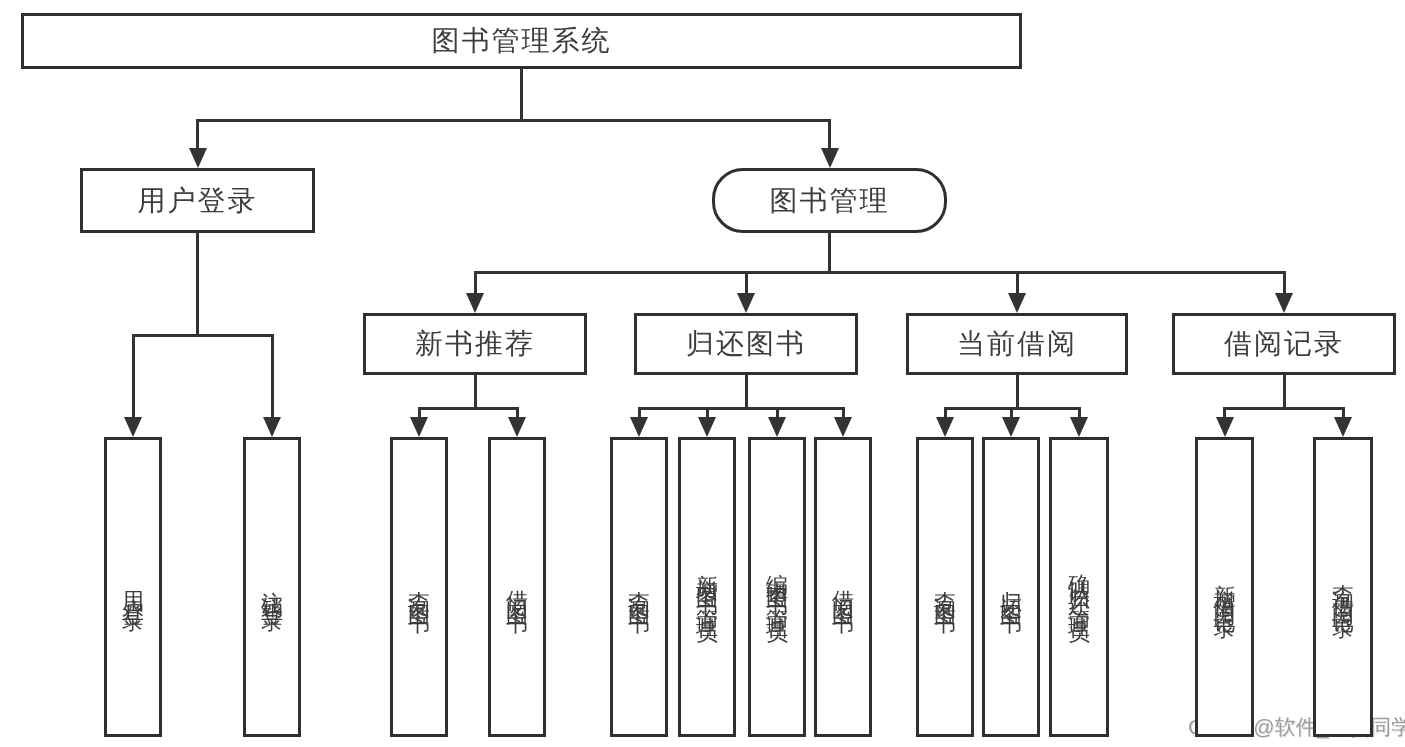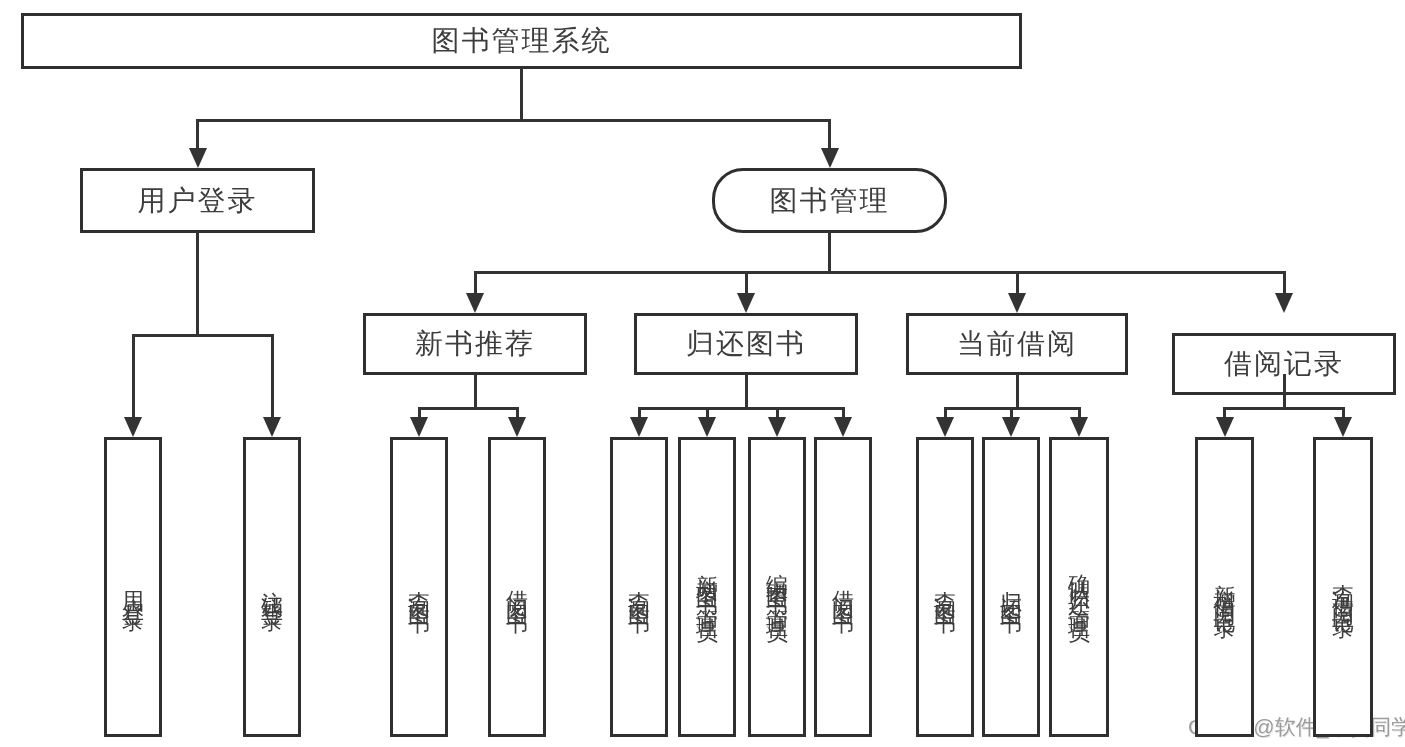--- a/index.html
+++ b/index.html
@@ -75,21 +75,21 @@
     </div>
     <div class="node h" style="left: 363px; top: 313px; width: 224px; height: 62px; font-family: Liberation Serif, serif;">
       <span class="label">新书推荐</span>
     </div>
     <div class="node h" style="left: 634px; top: 313px; width: 224px; height: 62px;">
       <span class="label">归还图书</span>
     </div>
     <div class="node h" style="left: 906px; top: 313px; width: 222px; height: 62px;">
       <span class="label">当前借阅</span>
     </div>
-    <div class="node h" style="left: 1172px; top: 313px; width: 224px; height: 62px; margin-top: 20px;">
+    <div class="node h" style="left: 1172px; top: 313px; width: 224px; height: 62px;">
       <span class="label">借阅记录</span>
     </div>
     <div class="node v" style="left: 104px; top: 437px; width: 58px; height: 300px;">
       <span class="label">用户登录</span>
     </div>
     <div class="node v" style="left: 243px; top: 437px; width: 58px; height: 300px;">
       <span class="label">注销登录</span>
     </div>
     <div class="node v" style="left: 390px; top: 437px; width: 58px; height: 300px;">
       <span class="label">查询图书</span>

